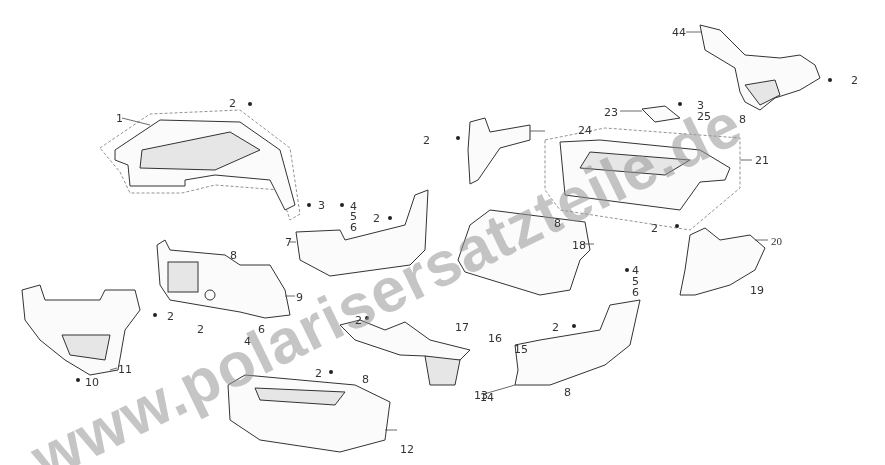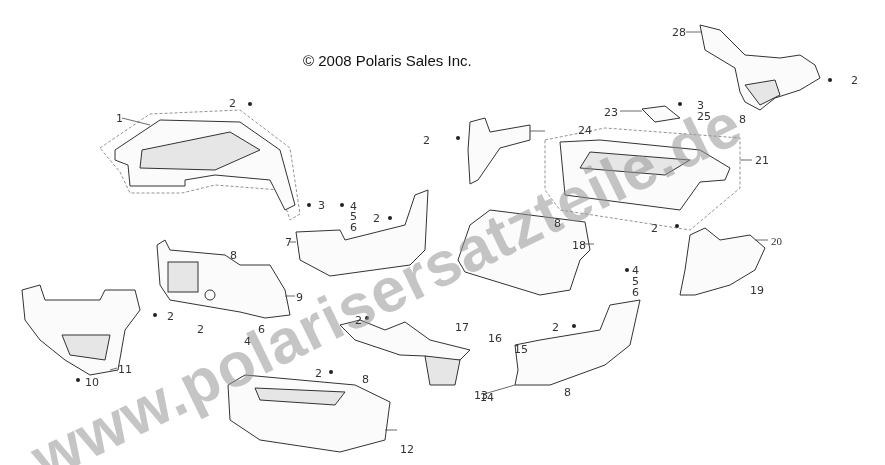--- a/index.html
+++ b/index.html
@@ -107,21 +107,20 @@
       <circle class="bolt" cx="155" cy="315" r="2"></circle>
       <circle class="bolt" cx="367" cy="318" r="2"></circle>
       <circle class="bolt" cx="574" cy="326" r="2"></circle>
       <circle class="bolt" cx="331" cy="372" r="2"></circle>
       <circle class="bolt" cx="78" cy="380" r="2"></circle>
     </g>
   </svg>
 
   <div class="watermark">www.polarisersatzteile.de</div>
 
-  <div class="copyright">© 2008 Polaris Sales Inc.</div>
 
   <div id="callouts">
       <span class="callout" style="left: 116px; top: 113px;">1</span>
       <span class="callout" style="left: 229px; top: 98px;">2</span>
       <span class="callout" style="left: 318px; top: 200px;">3</span>
       <span class="callout" style="left: 373px; top: 213px;">2</span>
       <span class="callout" style="left: 350px; top: 201px;">4</span>
       <span class="callout" style="left: 350px; top: 211px;">5</span>
       <span class="callout" style="left: 350px; top: 222px;">6</span>
       <span class="callout" style="left: 285px; top: 237px;">7</span>
@@ -133,21 +132,21 @@
       <span class="callout" style="left: 244px; top: 336px;">4</span>
       <span class="callout" style="left: 118px; top: 364px;">11</span>
       <span class="callout" style="left: 85px; top: 377px;">10</span>
       <span class="callout" style="left: 423px; top: 135px;">2</span>
       <span class="callout" style="left: 578px; top: 125px;">24</span>
       <span class="callout" style="left: 604px; top: 107px;">23</span>
       <span class="callout" style="left: 697px; top: 100px;">3</span>
       <span class="callout" style="left: 697px; top: 111px;">25</span>
       <span class="callout" style="left: 739px; top: 114px;">8</span>
       <span class="callout" style="left: 755px; top: 155px;">21</span>
-      <span class="callout" style="left: 672px; top: 27px;">28</span>
+      <span class="callout" style="left: 672px; top: 27px;">44</span>
       <span class="callout" style="left: 851px; top: 75px;">2</span>
       <span class="callout" style="left: 554px; top: 218px;">8</span>
       <span class="callout" style="left: 572px; top: 240px;">18</span>
       <span class="callout" style="left: 632px; top: 265px;">4</span>
       <span class="callout" style="left: 632px; top: 276px;">5</span>
       <span class="callout" style="left: 632px; top: 287px;">6</span>
       <span class="callout" style="left: 651px; top: 223px;">2</span>
       <span class="callout" style="left: 771px; top: 236px; font-family: Liberation Serif, serif;">20</span>
       <span class="callout" style="left: 750px; top: 285px;">19</span>
       <span class="callout" style="left: 355px; top: 315px;">2</span>

